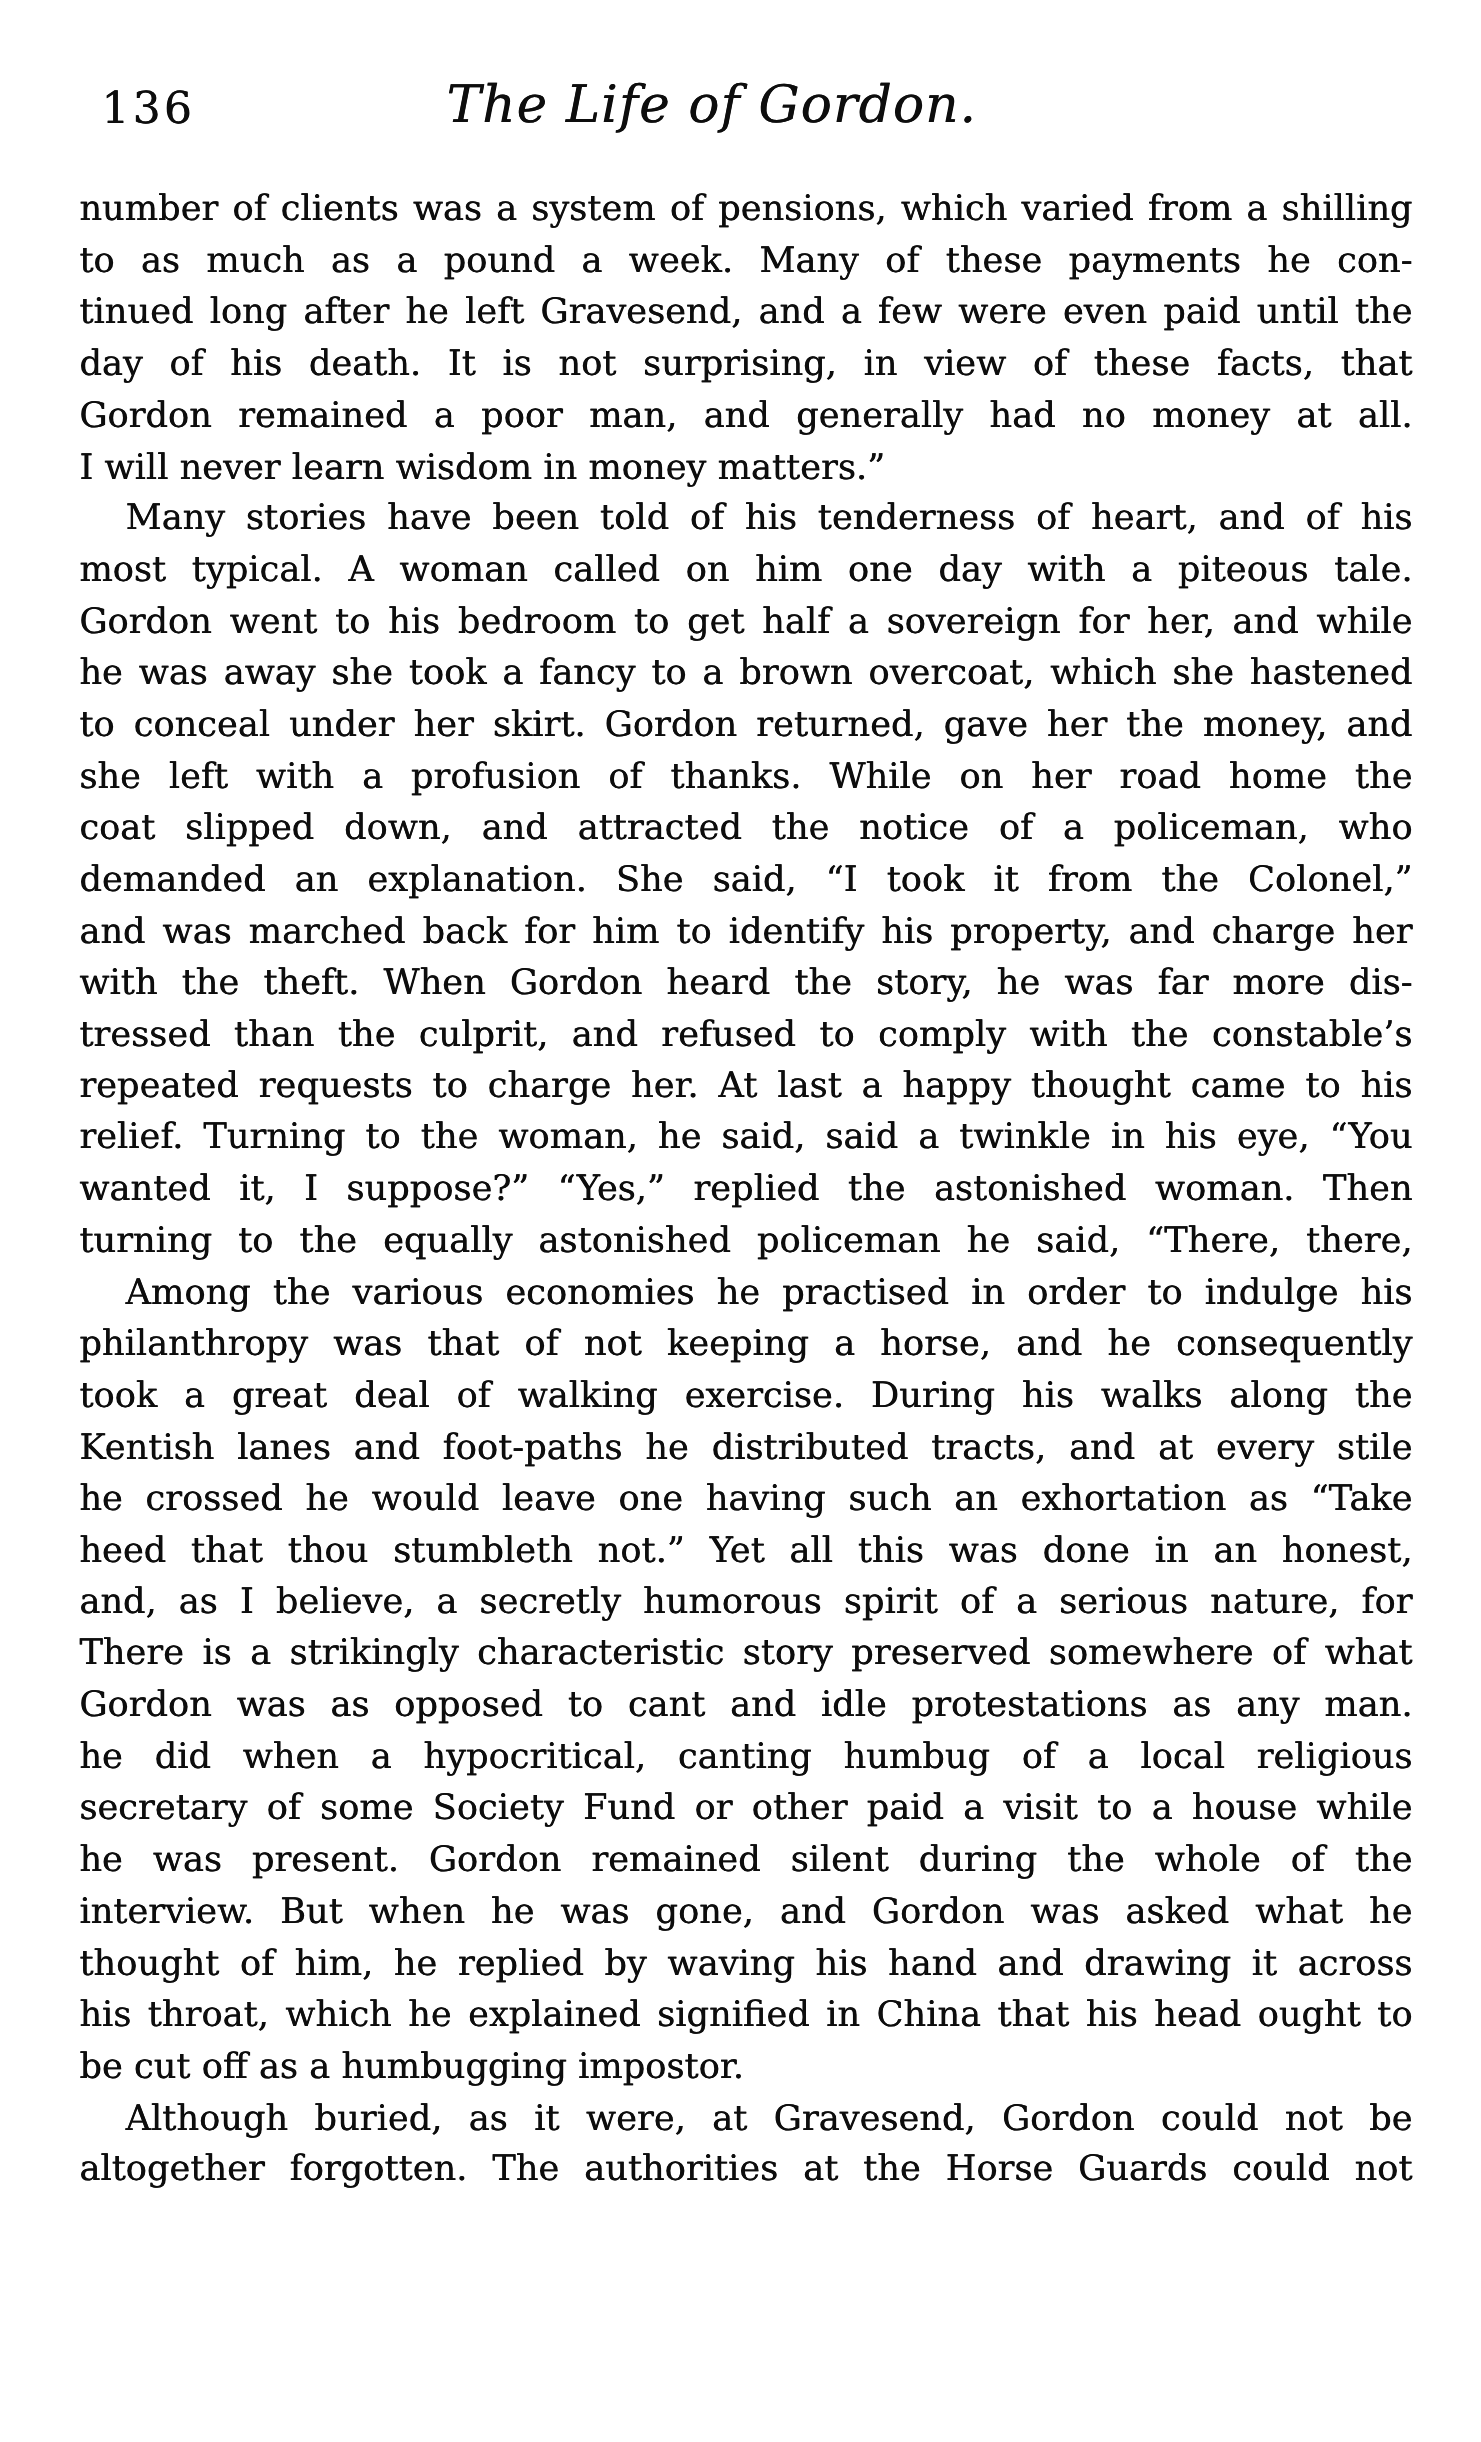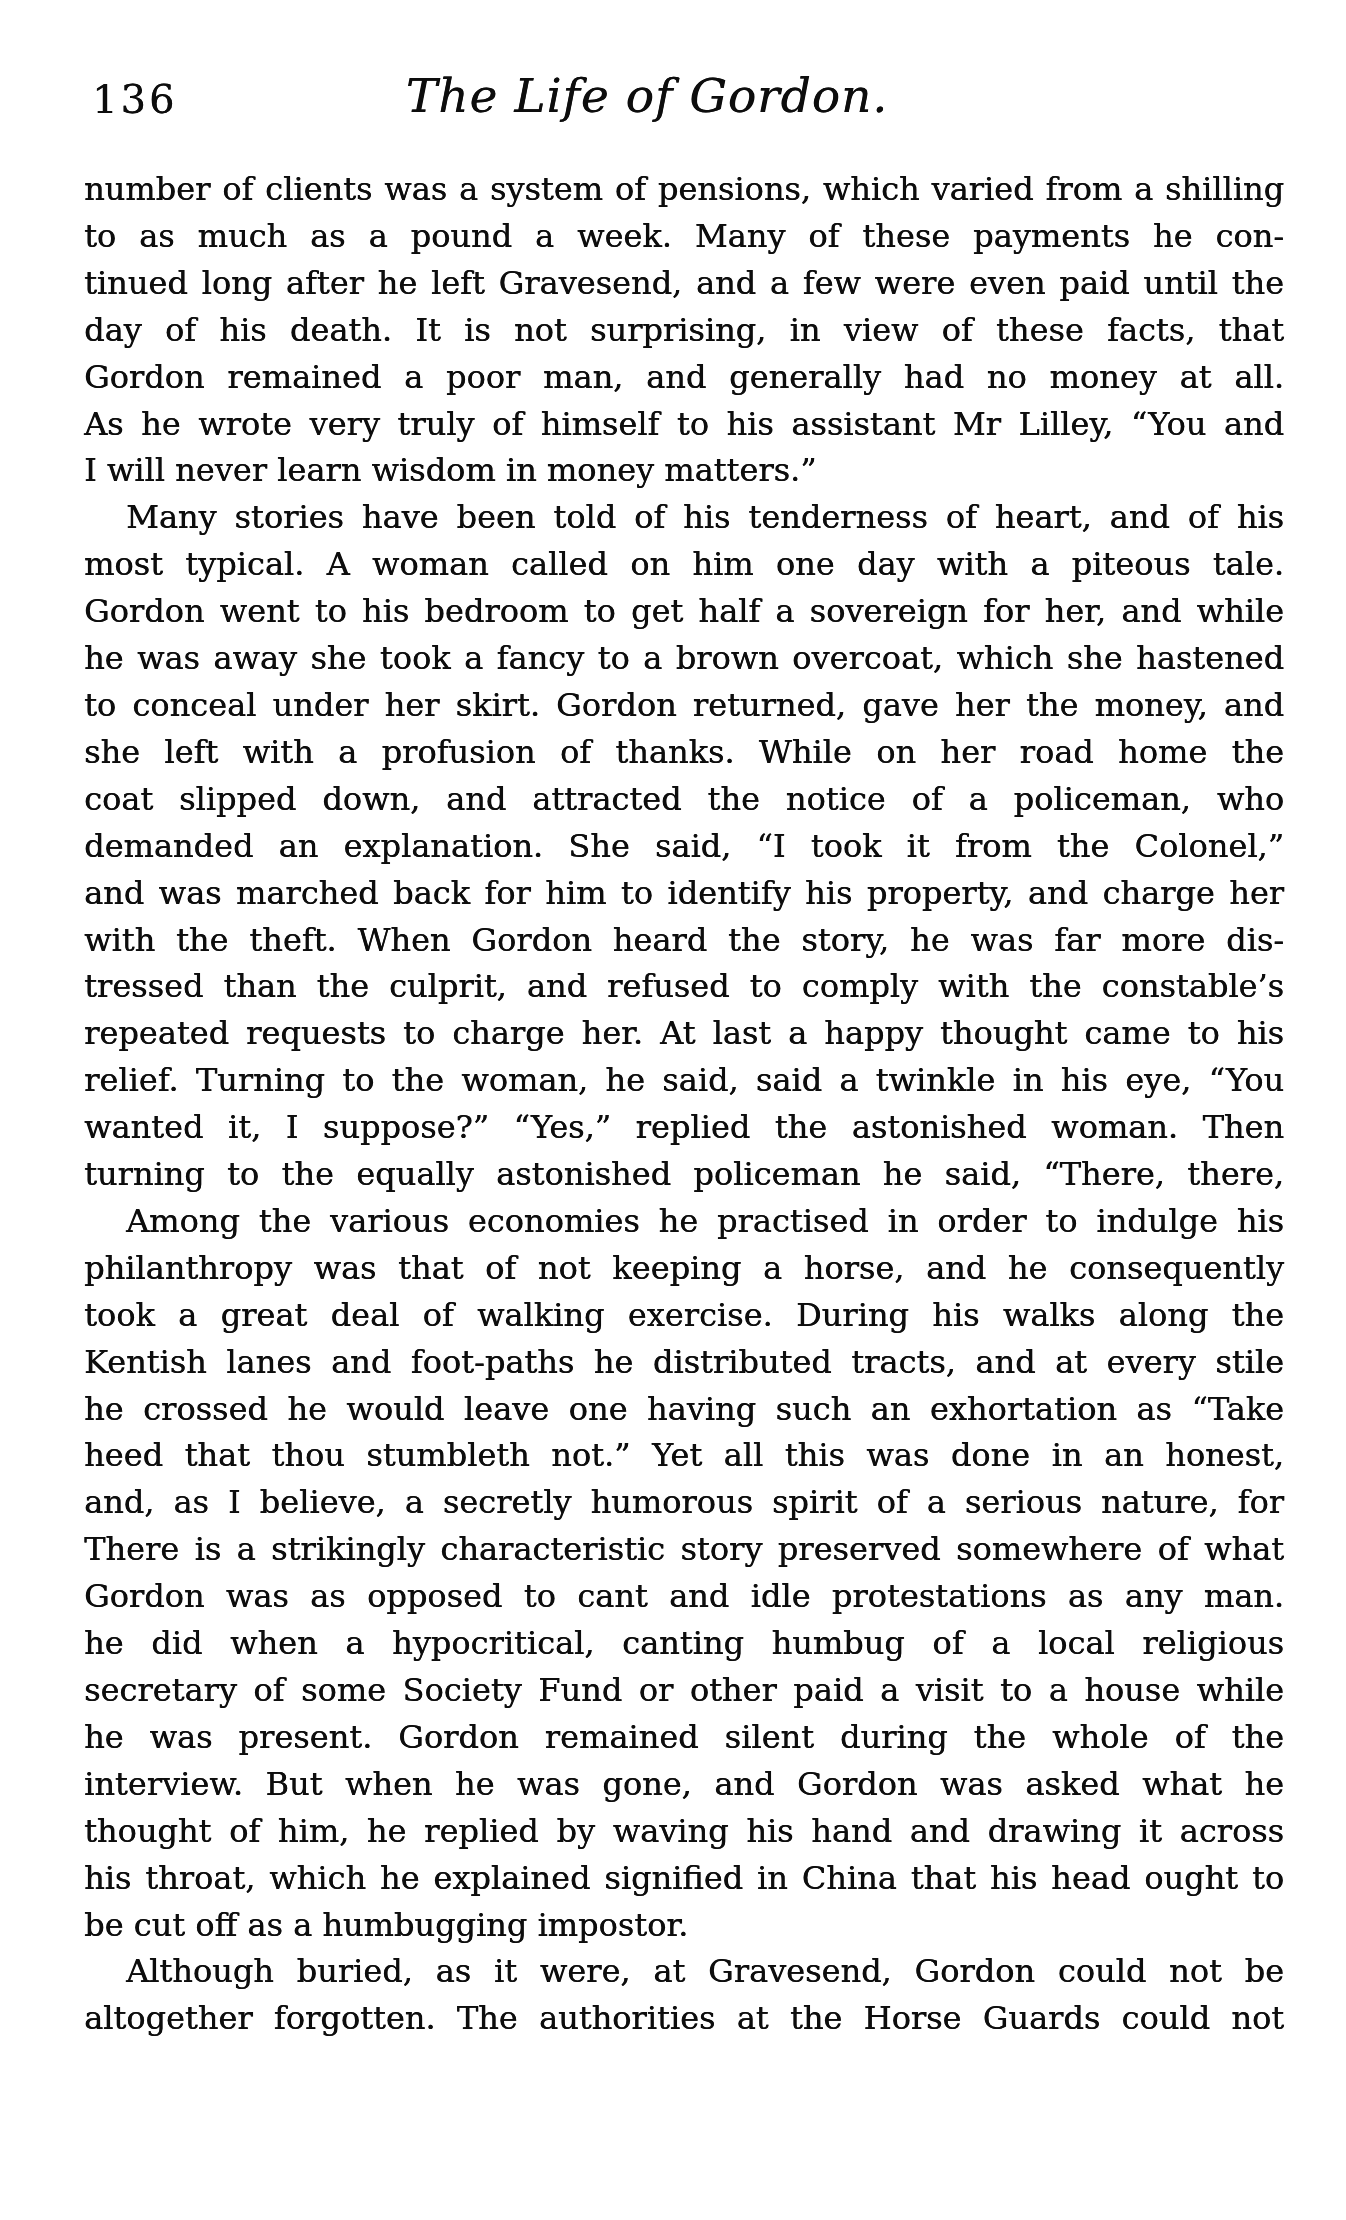--- a/index.html
+++ b/index.html
@@ -42,21 +42,20 @@
     width: 1212px;
     font-size: 32px;
     line-height: 46.9px;
   }
   .paragraph {
     margin: 0;
   }
   .line {
     text-align: justify;
     text-align-last: justify;
-    margin-left: 12px;
   }
   .line.short {
     text-align-last: left;
   }
   .line.indent {
     padding-left: 42px;
   }
 </style>
 </head>
 <body>
@@ -66,21 +65,20 @@
     <div class="header-number">136</div>
     <div class="header-title">The Life of Gordon.</div>
   </div>
   <div class="body-text">
       <div class="paragraph">
         <div class="line">number of clients was a system of pensions, which varied from a shilling</div>
         <div class="line">to as much as a pound a week.  Many of these payments he con-</div>
         <div class="line">tinued long after he left Gravesend, and a few were even paid until the</div>
         <div class="line">day of his death.  It is not surprising, in view of these facts, that</div>
         <div class="line">Gordon remained a poor man, and generally had no money at all.</div>
-        <div class="line">As he wrote very truly of himself to his assistant Mr Lilley, “You and</div>
         <div class="line short">I will never learn wisdom in money matters.”</div>
       </div>
       <div class="paragraph">
         <div class="line indent">Many stories have been told of his tenderness of heart, and of his</div>
         <div class="line">most typical.  A woman called on him one day with a piteous tale.</div>
         <div class="line">Gordon went to his bedroom to get half a sovereign for her, and while</div>
         <div class="line">he was away she took a fancy to a brown overcoat, which she hastened</div>
         <div class="line">to conceal under her skirt.  Gordon returned, gave her the money, and</div>
         <div class="line">she left with a profusion of thanks.  While on her road home the</div>
         <div class="line">coat slipped down, and attracted the notice of a policeman, who</div>

